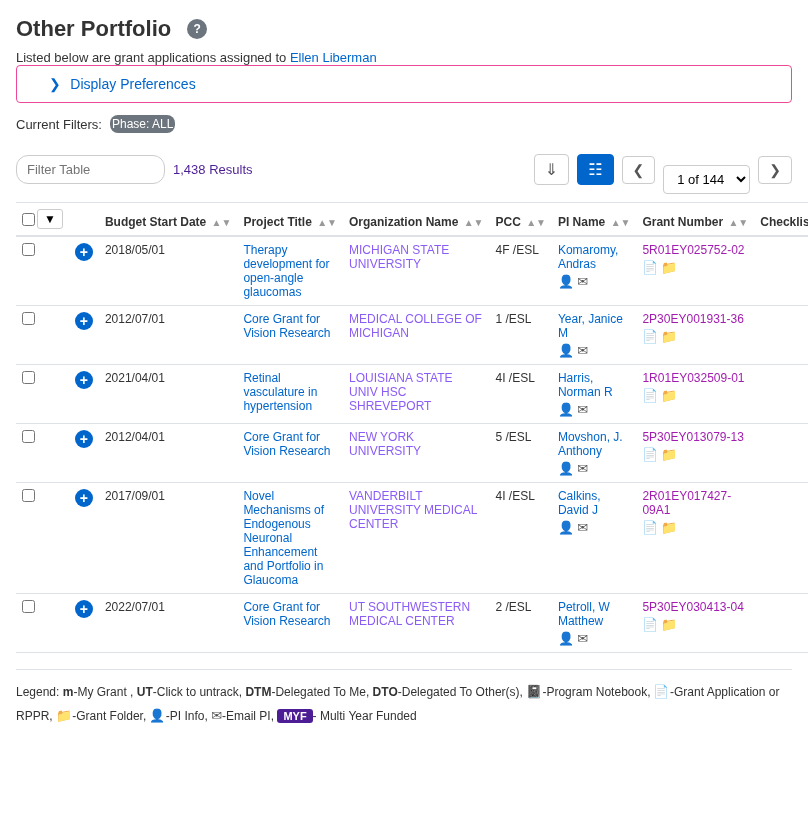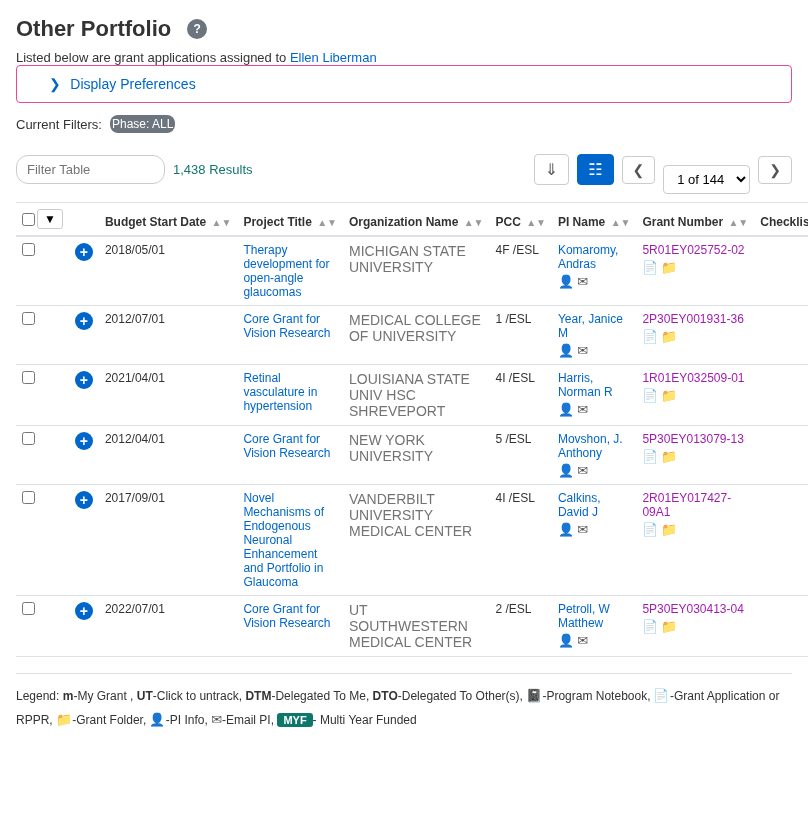--- a/index.html
+++ b/index.html
@@ -13,21 +13,21 @@
     .display-prefs { border: 1px solid #ec4899; border-radius: 4px; padding: 10px 32px; margin-bottom: 12px; cursor: pointer; }
     .display-prefs span { color: #0066cc; font-size: 14px; }
     .display-prefs .chevron { color: #0066cc; margin-right: 6px; }
     
     .filters-row { display: flex; align-items: center; gap: 8px; margin-bottom: 12px; }
     .filters-label { font-weight: normal; font-size: 13px; }
     .filter-badge { background: #6c757d; color: white; border-radius: 8px; padding: 2px 2px; font-size: 12px; }
     
     .toolbar { display: flex; align-items: center; gap: 8px; margin-bottom: 8px; }
     .filter-input { border: 1px solid #ccc; border-radius: 12px; padding: 6px 10px; font-size: 13px; width: 149px; color: #888; }
-    .results-count { font-size: 13px; color: #0f766e; margin-right: auto; }
+    .results-count { font-size: 13px; color: #4c1d95; margin-right: auto; }
     .icon-btn { border: 1px solid #ccc; background: #fff; border-radius: 4px; padding: 5px 10px; cursor: pointer; font-size: 16px; color: #555; display: flex; align-items: center; justify-content: center; }
     .icon-btn.active { background: #0066cc; color: white; border-color: #0066cc; }
     .nav-btn { border: 1px solid #ccc; background: #fff; border-radius: 4px; padding: 5px 10px; cursor: pointer; font-size: 14px; color: #555; }
     .page-select { border: 1px solid #ccc; border-radius: 4px; padding: 5px 9px; font-size: 13px; background: #fff; cursor: pointer; margin-top: 20px; }
     
     table { width: 100%; border-collapse: collapse; font-size: 12px; }
     thead th { border-top: 1px solid #dee2e6; border-bottom: 2px solid #dee2e6; padding: 6px 6px; text-align: left; vertical-align: bottom; font-weight: bold; color: #333; white-space: nowrap; }
     tbody td { border-bottom: 1px solid #dee2e6; padding: 6px 6px; vertical-align: top; }
     
     .col-check { width: 28px; }
@@ -38,34 +38,34 @@
     .col-pcc { width: 55px; }
     .col-pi { width: 90px; }
     .col-grant { width: 115px; }
     .col-checklist { width: 70px; }
     
     .sort-arrow { color: #999; font-size: 10px; margin-left: 2px; }
     .menu-btn { background: #fff; border: 1px solid #ccc; border-radius: 3px; padding: 2px 6px; cursor: pointer; font-size: 12px; display: flex; align-items: center; gap: 2px; }
     
     .add-btn { display: inline-flex; align-items: center; justify-content: center; width: 18px; height: 18px; border-radius: 50%; background: #0066cc; color: white; font-size: 14px; font-weight: bold; cursor: pointer; border: none; }
     
-    .org-link { color: #737373; text-decoration: none; font-size: 14px; }
+    .org-link { color: #8b5cf6; text-decoration: none; font-size: 12px; }
     .pi-link { color: #0066cc; text-decoration: none; font-size: 12px; }
     .grant-link { color: #a21caf; text-decoration: none; font-size: 12px; }
     .title-link { color: #0066cc; text-decoration: none; font-size: 12px; }
     
     .icon-row { display: flex; align-items: center; gap: 3px; margin-top: 3px; }
     .icon-sm { font-size: 13px; color: #555; }
     .icon-red { color: #cc0000; }
     .icon-orange { color: #e8830a; }
     .icon-blue { color: #0066cc; }
     
     .legend { margin-top: 16px; font-size: 12px; color: #333; border-top: 1px solid #dee2e6; padding-top: 10px; line-height: 1.8; }
     .legend strong { font-weight: bold; }
-    .myf-badge { background: #0f766e; color: white; padding: 1px 6px; border-radius: 3px; font-size: 11px; font-weight: bold; }
+    .myf-badge { background: #4c1d95; color: white; padding: 1px 6px; border-radius: 3px; font-size: 11px; font-weight: bold; }
 
     input[type="checkbox"] { cursor: pointer; }
 
     .date-text { font-size: 12px; color: #333; margin-top: 32px; }
     .pcc-text { font-size: 12px; }
   </style>
 </head>
 <body>
 
 <h1>
@@ -161,21 +161,21 @@
     <td class="col-actions">
       <button class="add-btn">+</button>
     </td>
     <td class="col-date">
       <span class="date-text">2012/07/01</span>
     </td>
     <td class="col-title">
       <a href="#" class="title-link">Core Grant for Vision Research</a>
     </td>
     <td class="col-org">
-      <a href="#" class="org-link">MEDICAL COLLEGE OF UNIVERSITY</a>
+      <a href="#" class="org-link">MEDICAL COLLEGE OF MICHIGAN</a>
     </td>
     <td class="col-pcc">
       <span class="pcc-text">1 /ESL</span>
     </td>
     <td class="col-pi">
       <a href="#" class="pi-link">Year, Janice M</a>
       <div class="icon-row">
         <span class="icon-sm icon-blue" title="PI Info">👤</span>
         <span class="icon-sm" title="Email PI">✉</span>
       </div>

